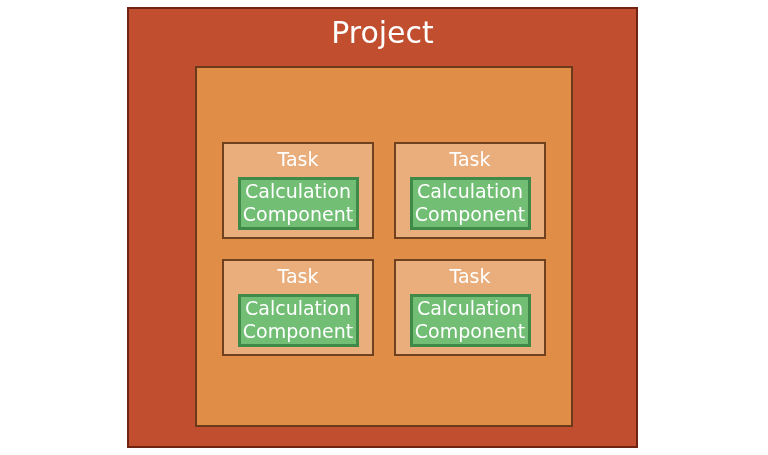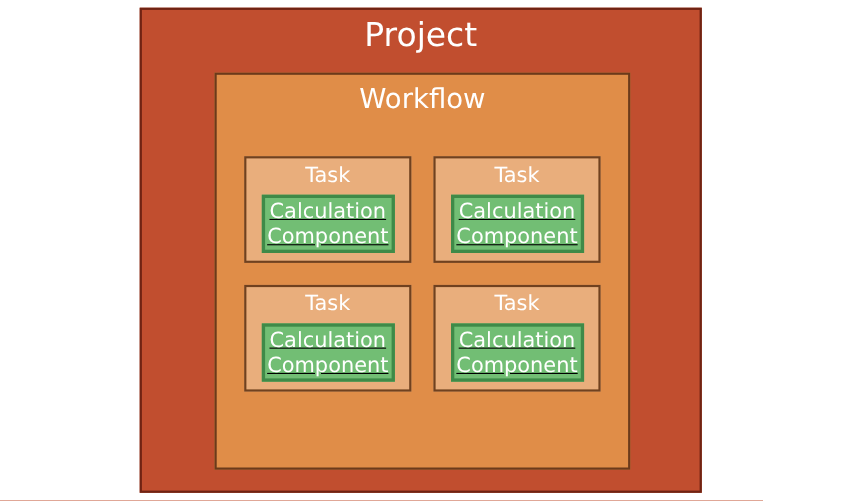--- a/index.html
+++ b/index.html
@@ -75,40 +75,38 @@
     text-align: center;
   }
   .component-box {
     margin-top: 6px;
     width: 121px;
     height: 53px;
     box-sizing: border-box;
     background: var(--component-fill, #72BE74);
     border: 3px solid var(--component-border, #3F8A48);
     display: flex;
-    align-items: flex-end;
+    align-items: flex-start;
     justify-content: center;
-    text-decoration: underline;
   }
   .component-label {
     font-size: 19px;
     line-height: 23px;
     color: var(--text, #FFFFFF);
     text-align: center;
   }
 </style>
 </head>
 <body>
 
 <div class="canvas">
   <div class="project-box">
     <div class="project-title">Project</div>
 
     <div class="workflow-box">
-      <div class="workflow-title">Workflow</div>
 
       <div class="task-grid">
 
         <div class="task-box">
           <div class="task-title">Task</div>
           <div class="component-box">
             <div class="component-label">Calculation Component</div>
           </div>
         </div>
 

